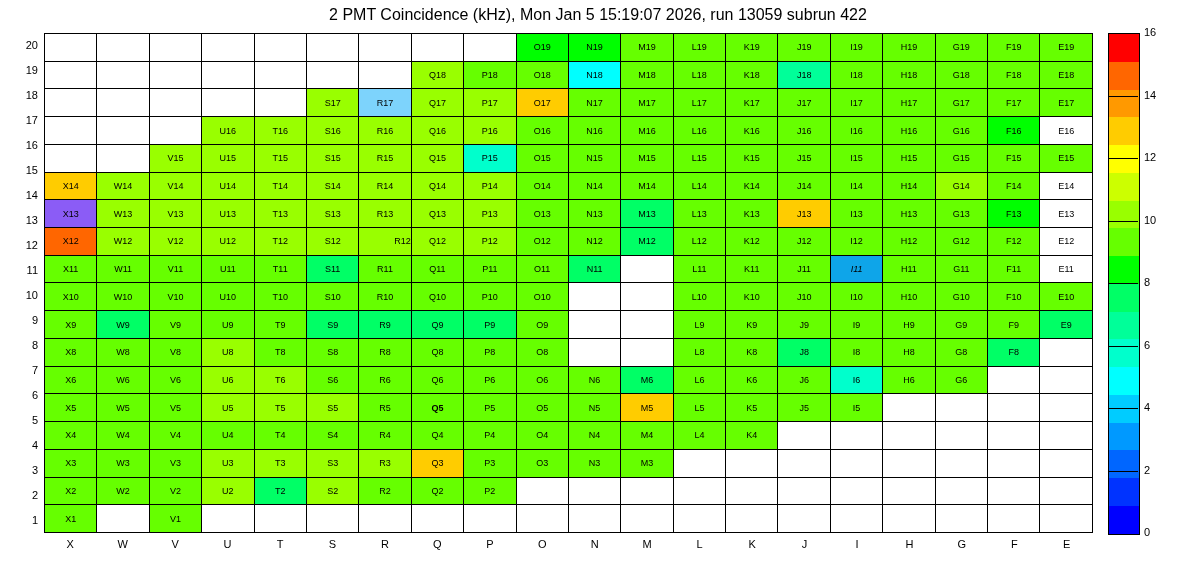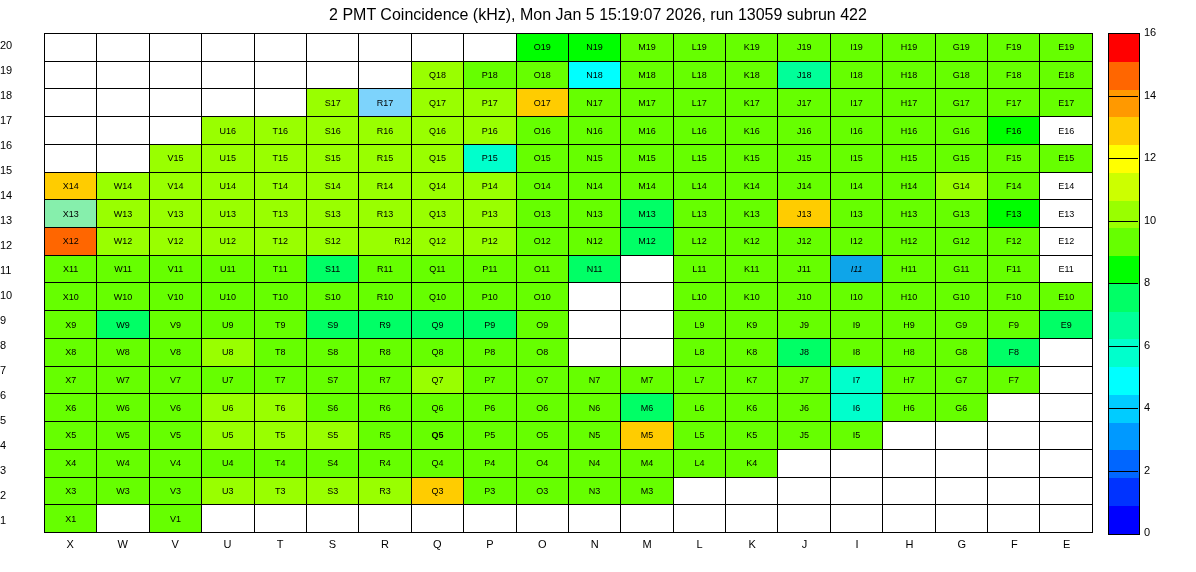--- a/index.html
+++ b/index.html
@@ -2,21 +2,21 @@
 <html><head>
 <meta charset="utf-8">
 <style>
   html,body{margin:0;padding:0;background:#ffffff;}
   body{width:1196px;height:572px;font-family:"Liberation Sans",sans-serif;overflow:hidden;}
   #root{position:relative;width:1196px;height:572px;}
   #title{position:absolute;left:0;top:6px;width:1196px;text-align:center;font-size:16px;color:#000;}
   #plot{position:absolute;left:44px;top:33px;width:1049px;height:500px;}
   table.grid{border-collapse:collapse;table-layout:fixed;width:1049px;height:500px;}
   table.grid td{border:1px solid #000;font-size:9px;text-align:center;vertical-align:middle;color:#000;padding:0;height:25px;}
-  .ylab{position:absolute;left:0;width:38px;font-size:11px;color:#000;}
+  .ylab{position:absolute;left:0;width:38px;text-align:right;font-size:11px;color:#000;}
   .xlab{position:absolute;top:538px;font-size:11px;color:#000;text-align:center;width:55px;}
   #cbar{position:absolute;left:1108px;top:33px;width:30px;height:500px;border:1px solid #000;}
   #cbar div{width:100%;}
   .ctick{position:absolute;left:1144px;font-size:11px;color:#000;}
   .ctickmark{position:absolute;left:1108px;width:30px;height:1px;background:#000;}
 </style>
 </head>
 <body>
 
 <div id="root">
@@ -150,21 +150,21 @@
             <td style="background: rgb(102, 255, 0);">L14</td>
             <td style="background: rgb(102, 255, 0);">K14</td>
             <td style="background: rgb(102, 255, 0);">J14</td>
             <td style="background: rgb(102, 255, 0);">I14</td>
             <td style="background: rgb(102, 255, 0);">H14</td>
             <td style="background: rgb(153, 255, 0);">G14</td>
             <td style="background: rgb(102, 255, 0);">F14</td>
             <td style="background: rgb(255, 255, 255);">E14</td>
           </tr>
           <tr>
-            <td style="background: #86efac; margin-left: 44px;">X13</td>
+            <td style="background: #8b5cf6; margin-left: 44px;">X13</td>
             <td style="background: rgb(153, 255, 0);">W13</td>
             <td style="background: rgb(153, 255, 0);">V13</td>
             <td style="background: rgb(153, 255, 0);">U13</td>
             <td style="background: rgb(153, 255, 0);">T13</td>
             <td style="background: rgb(153, 255, 0);">S13</td>
             <td style="background: rgb(153, 255, 0);">R13</td>
             <td style="background: rgb(153, 255, 0);">Q13</td>
             <td style="background: rgb(153, 255, 0);">P13</td>
             <td style="background: rgb(102, 255, 0);">O13</td>
             <td style="background: rgb(102, 255, 0);">N13</td>
@@ -282,42 +282,20 @@
             <td style="background: rgb(102, 255, 0);">L8</td>
             <td style="background: rgb(102, 255, 0);">K8</td>
             <td style="background: rgb(0, 255, 102);">J8</td>
             <td style="background: rgb(102, 255, 0);">I8</td>
             <td style="background: rgb(102, 255, 0);">H8</td>
             <td style="background: rgb(102, 255, 0);">G8</td>
             <td style="background: rgb(0, 255, 102);">F8</td>
             <td style="background: rgb(255, 255, 255);"></td>
           </tr>
           <tr>
-            <td style="background: rgb(102, 255, 0);">X7</td>
-            <td style="background: rgb(102, 255, 0);">W7</td>
-            <td style="background: rgb(102, 255, 0);">V7</td>
-            <td style="background: rgb(102, 255, 0);">U7</td>
-            <td style="background: rgb(102, 255, 0);">T7</td>
-            <td style="background: rgb(102, 255, 0);">S7</td>
-            <td style="background: rgb(102, 255, 0);">R7</td>
-            <td style="background: rgb(153, 255, 0);">Q7</td>
-            <td style="background: rgb(102, 255, 0);">P7</td>
-            <td style="background: rgb(102, 255, 0);">O7</td>
-            <td style="background: rgb(102, 255, 0);">N7</td>
-            <td style="background: rgb(102, 255, 0);">M7</td>
-            <td style="background: rgb(102, 255, 0);">L7</td>
-            <td style="background: rgb(102, 255, 0);">K7</td>
-            <td style="background: rgb(102, 255, 0);">J7</td>
-            <td style="background: rgb(0, 255, 204);">I7</td>
-            <td style="background: rgb(102, 255, 0);">H7</td>
-            <td style="background: rgb(102, 255, 0);">G7</td>
-            <td style="background: rgb(102, 255, 0);">F7</td>
-            <td style="background: rgb(255, 255, 255);"></td>
-          </tr>
-          <tr>
             <td style="background: rgb(102, 255, 0);">X6</td>
             <td style="background: rgb(102, 255, 0);">W6</td>
             <td style="background: rgb(102, 255, 0);">V6</td>
             <td style="background: rgb(153, 255, 0);">U6</td>
             <td style="background: rgb(153, 255, 0);">T6</td>
             <td style="background: rgb(102, 255, 0);">S6</td>
             <td style="background: rgb(102, 255, 0);">R6</td>
             <td style="background: rgb(102, 255, 0);">Q6</td>
             <td style="background: rgb(102, 255, 0);">P6</td>
             <td style="background: rgb(102, 255, 0);">O6</td>
@@ -382,20 +360,42 @@
             <td style="background: rgb(102, 255, 0);">V3</td>
             <td style="background: rgb(153, 255, 0);">U3</td>
             <td style="background: rgb(153, 255, 0);">T3</td>
             <td style="background: rgb(153, 255, 0);">S3</td>
             <td style="background: rgb(153, 255, 0);">R3</td>
             <td style="background: rgb(255, 204, 0);">Q3</td>
             <td style="background: rgb(102, 255, 0);">P3</td>
             <td style="background: rgb(102, 255, 0);">O3</td>
             <td style="background: rgb(102, 255, 0);">N3</td>
             <td style="background: rgb(102, 255, 0);">M3</td>
+            <td style="background: rgb(255, 255, 255);"></td>
+            <td style="background: rgb(255, 255, 255);"></td>
+            <td style="background: rgb(255, 255, 255);"></td>
+            <td style="background: rgb(255, 255, 255);"></td>
+            <td style="background: rgb(255, 255, 255);"></td>
+            <td style="background: rgb(255, 255, 255);"></td>
+            <td style="background: rgb(255, 255, 255);"></td>
+            <td style="background: rgb(255, 255, 255);"></td>
+          </tr>
+          <tr>
+            <td style="background: rgb(102, 255, 0);">X2</td>
+            <td style="background: rgb(102, 255, 0);">W2</td>
+            <td style="background: rgb(102, 255, 0);">V2</td>
+            <td style="background: rgb(153, 255, 0);">U2</td>
+            <td style="background: rgb(0, 255, 102);">T2</td>
+            <td style="background: rgb(153, 255, 0);">S2</td>
+            <td style="background: rgb(102, 255, 0);">R2</td>
+            <td style="background: rgb(102, 255, 0);">Q2</td>
+            <td style="background: rgb(102, 255, 0);">P2</td>
+            <td style="background: rgb(255, 255, 255);"></td>
+            <td style="background: rgb(255, 255, 255);"></td>
+            <td style="background: rgb(255, 255, 255);"></td>
             <td style="background: rgb(255, 255, 255);"></td>
             <td style="background: rgb(255, 255, 255);"></td>
             <td style="background: rgb(255, 255, 255);"></td>
             <td style="background: rgb(255, 255, 255);"></td>
             <td style="background: rgb(255, 255, 255);"></td>
             <td style="background: rgb(255, 255, 255);"></td>
             <td style="background: rgb(255, 255, 255);"></td>
             <td style="background: rgb(255, 255, 255);"></td>
           </tr>
           <tr>

